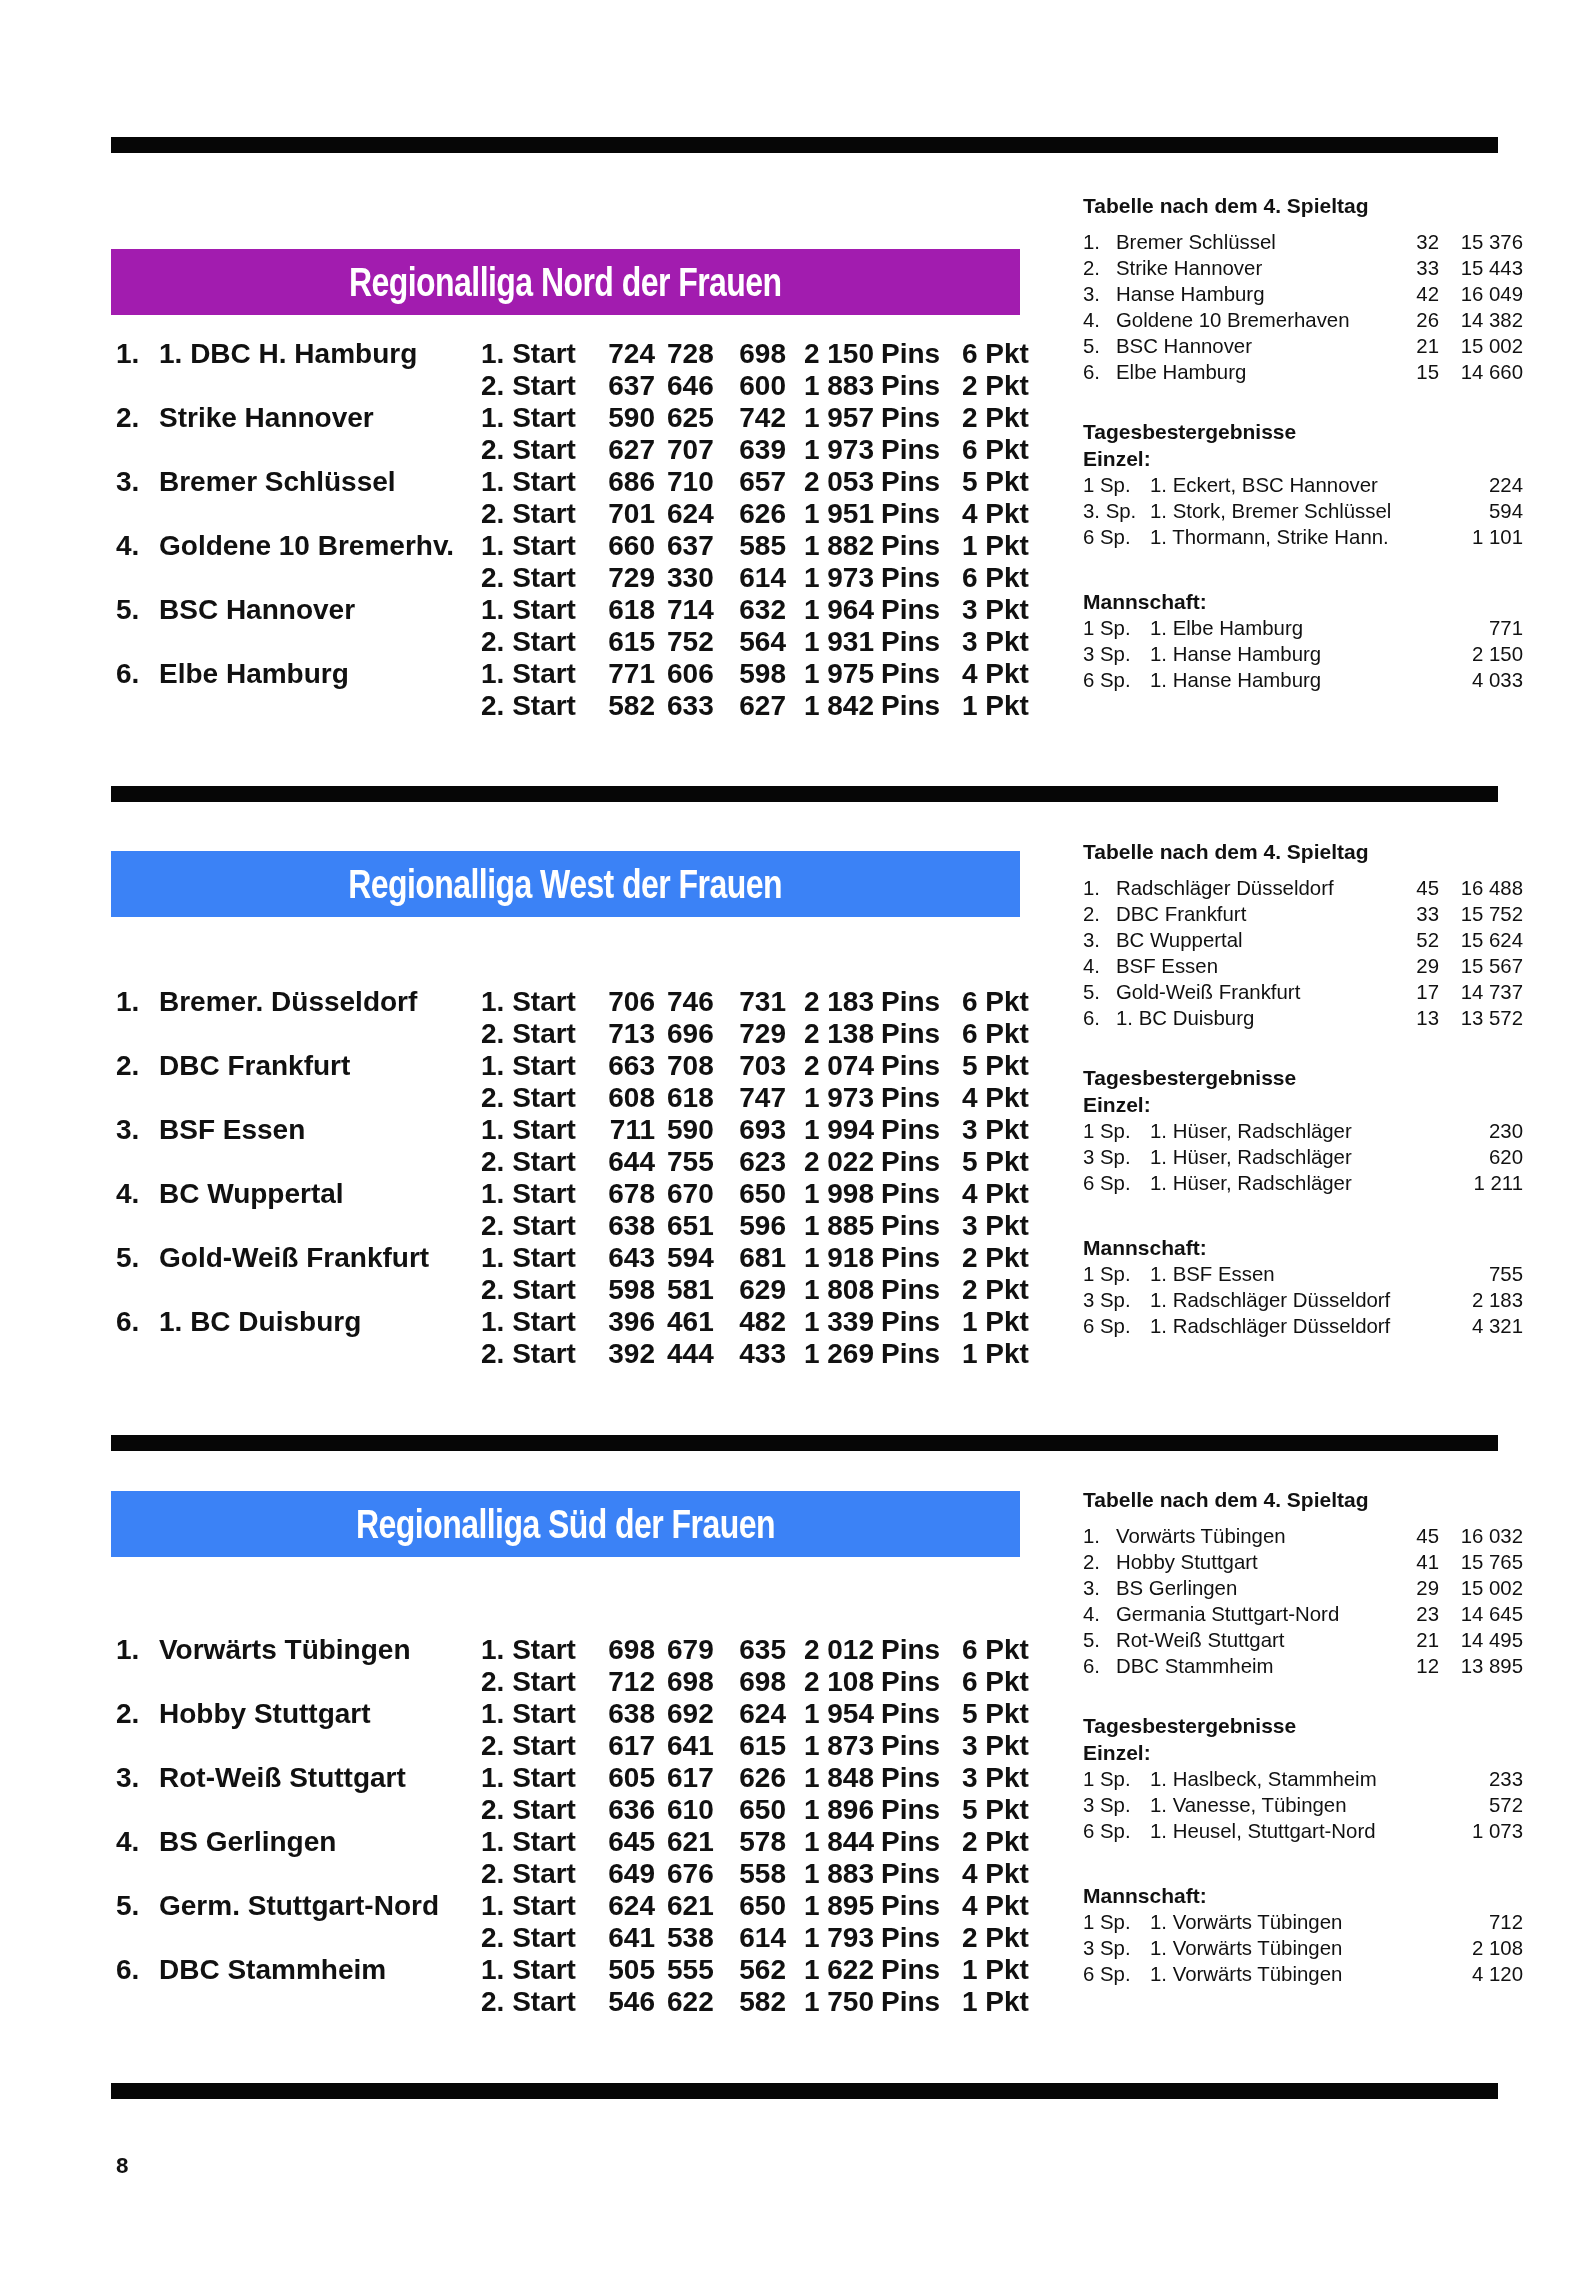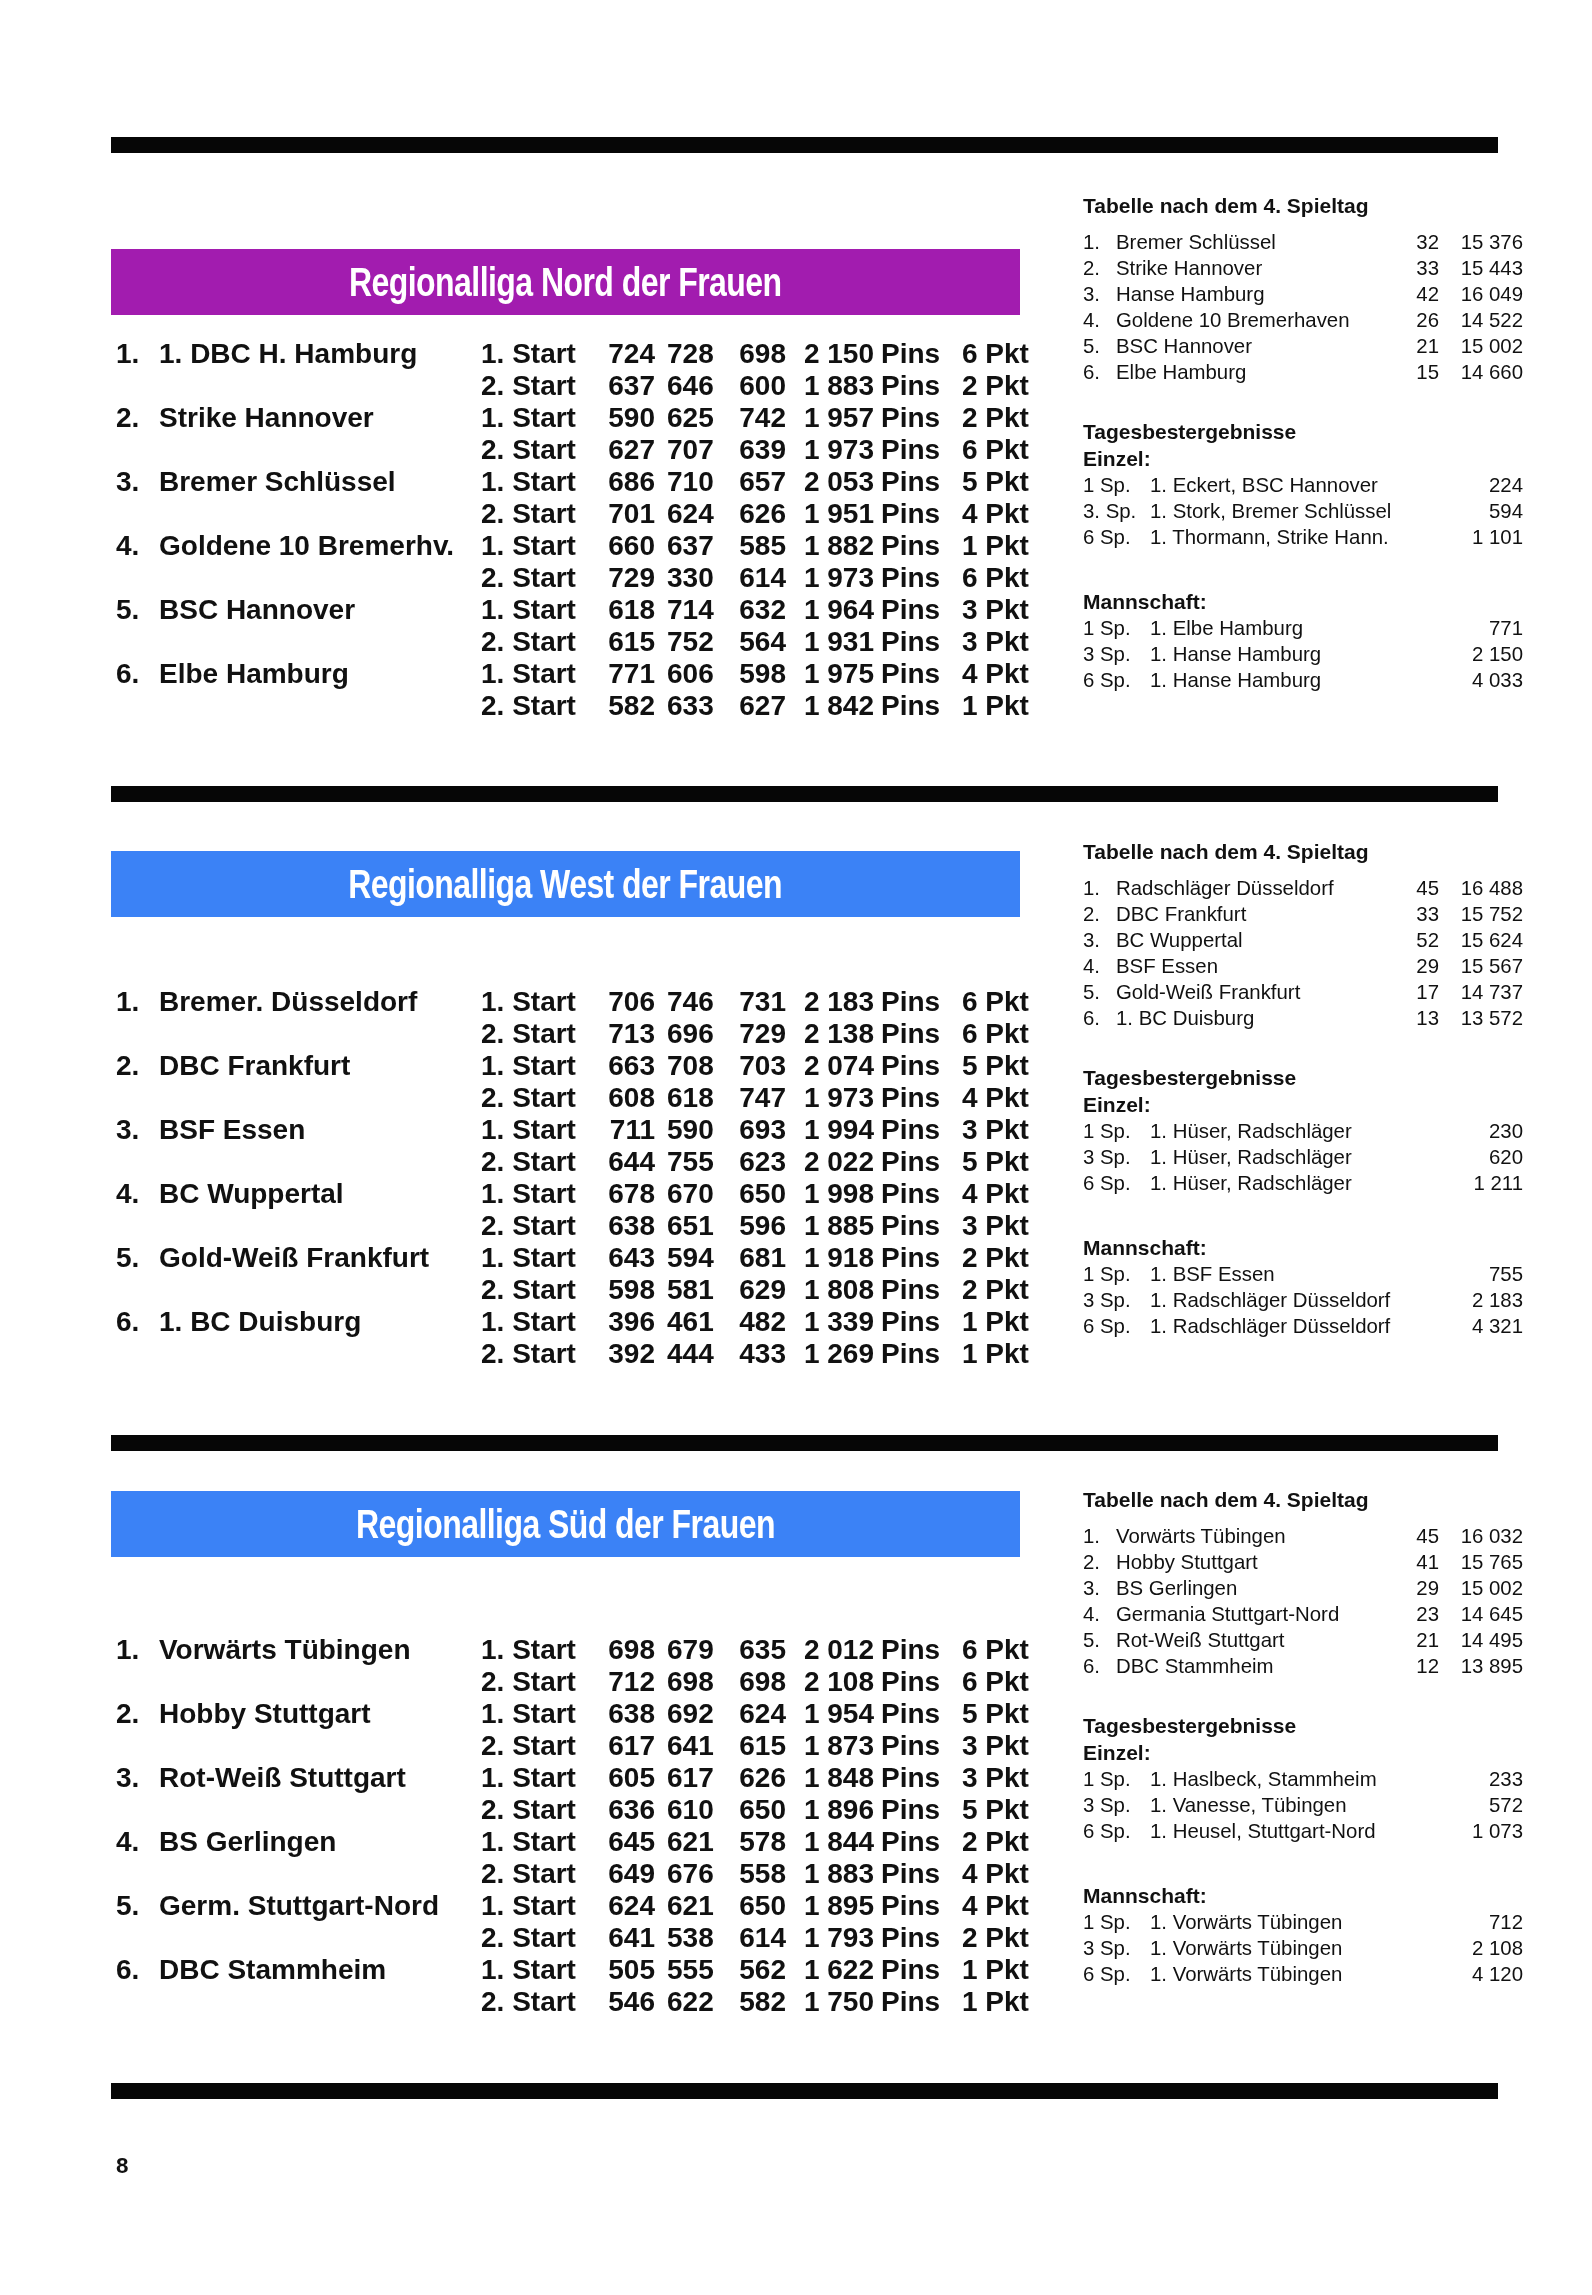--- a/index.html
+++ b/index.html
@@ -187,21 +187,21 @@
         <div class="trow">
           <span class="tr-rank">3.</span>
           <span class="tr-team">Hanse Hamburg</span>
           <span class="tr-pts">42</span>
           <span class="tr-pins">16 049</span>
         </div>
         <div class="trow">
           <span class="tr-rank">4.</span>
           <span class="tr-team">Goldene 10 Bremerhaven</span>
           <span class="tr-pts">26</span>
-          <span class="tr-pins">14 522</span>
+          <span class="tr-pins">14 382</span>
         </div>
         <div class="trow">
           <span class="tr-rank">5.</span>
           <span class="tr-team">BSC Hannover</span>
           <span class="tr-pts">21</span>
           <span class="tr-pins">15 002</span>
         </div>
         <div class="trow">
           <span class="tr-rank">6.</span>
           <span class="tr-team">Elbe Hamburg</span>

